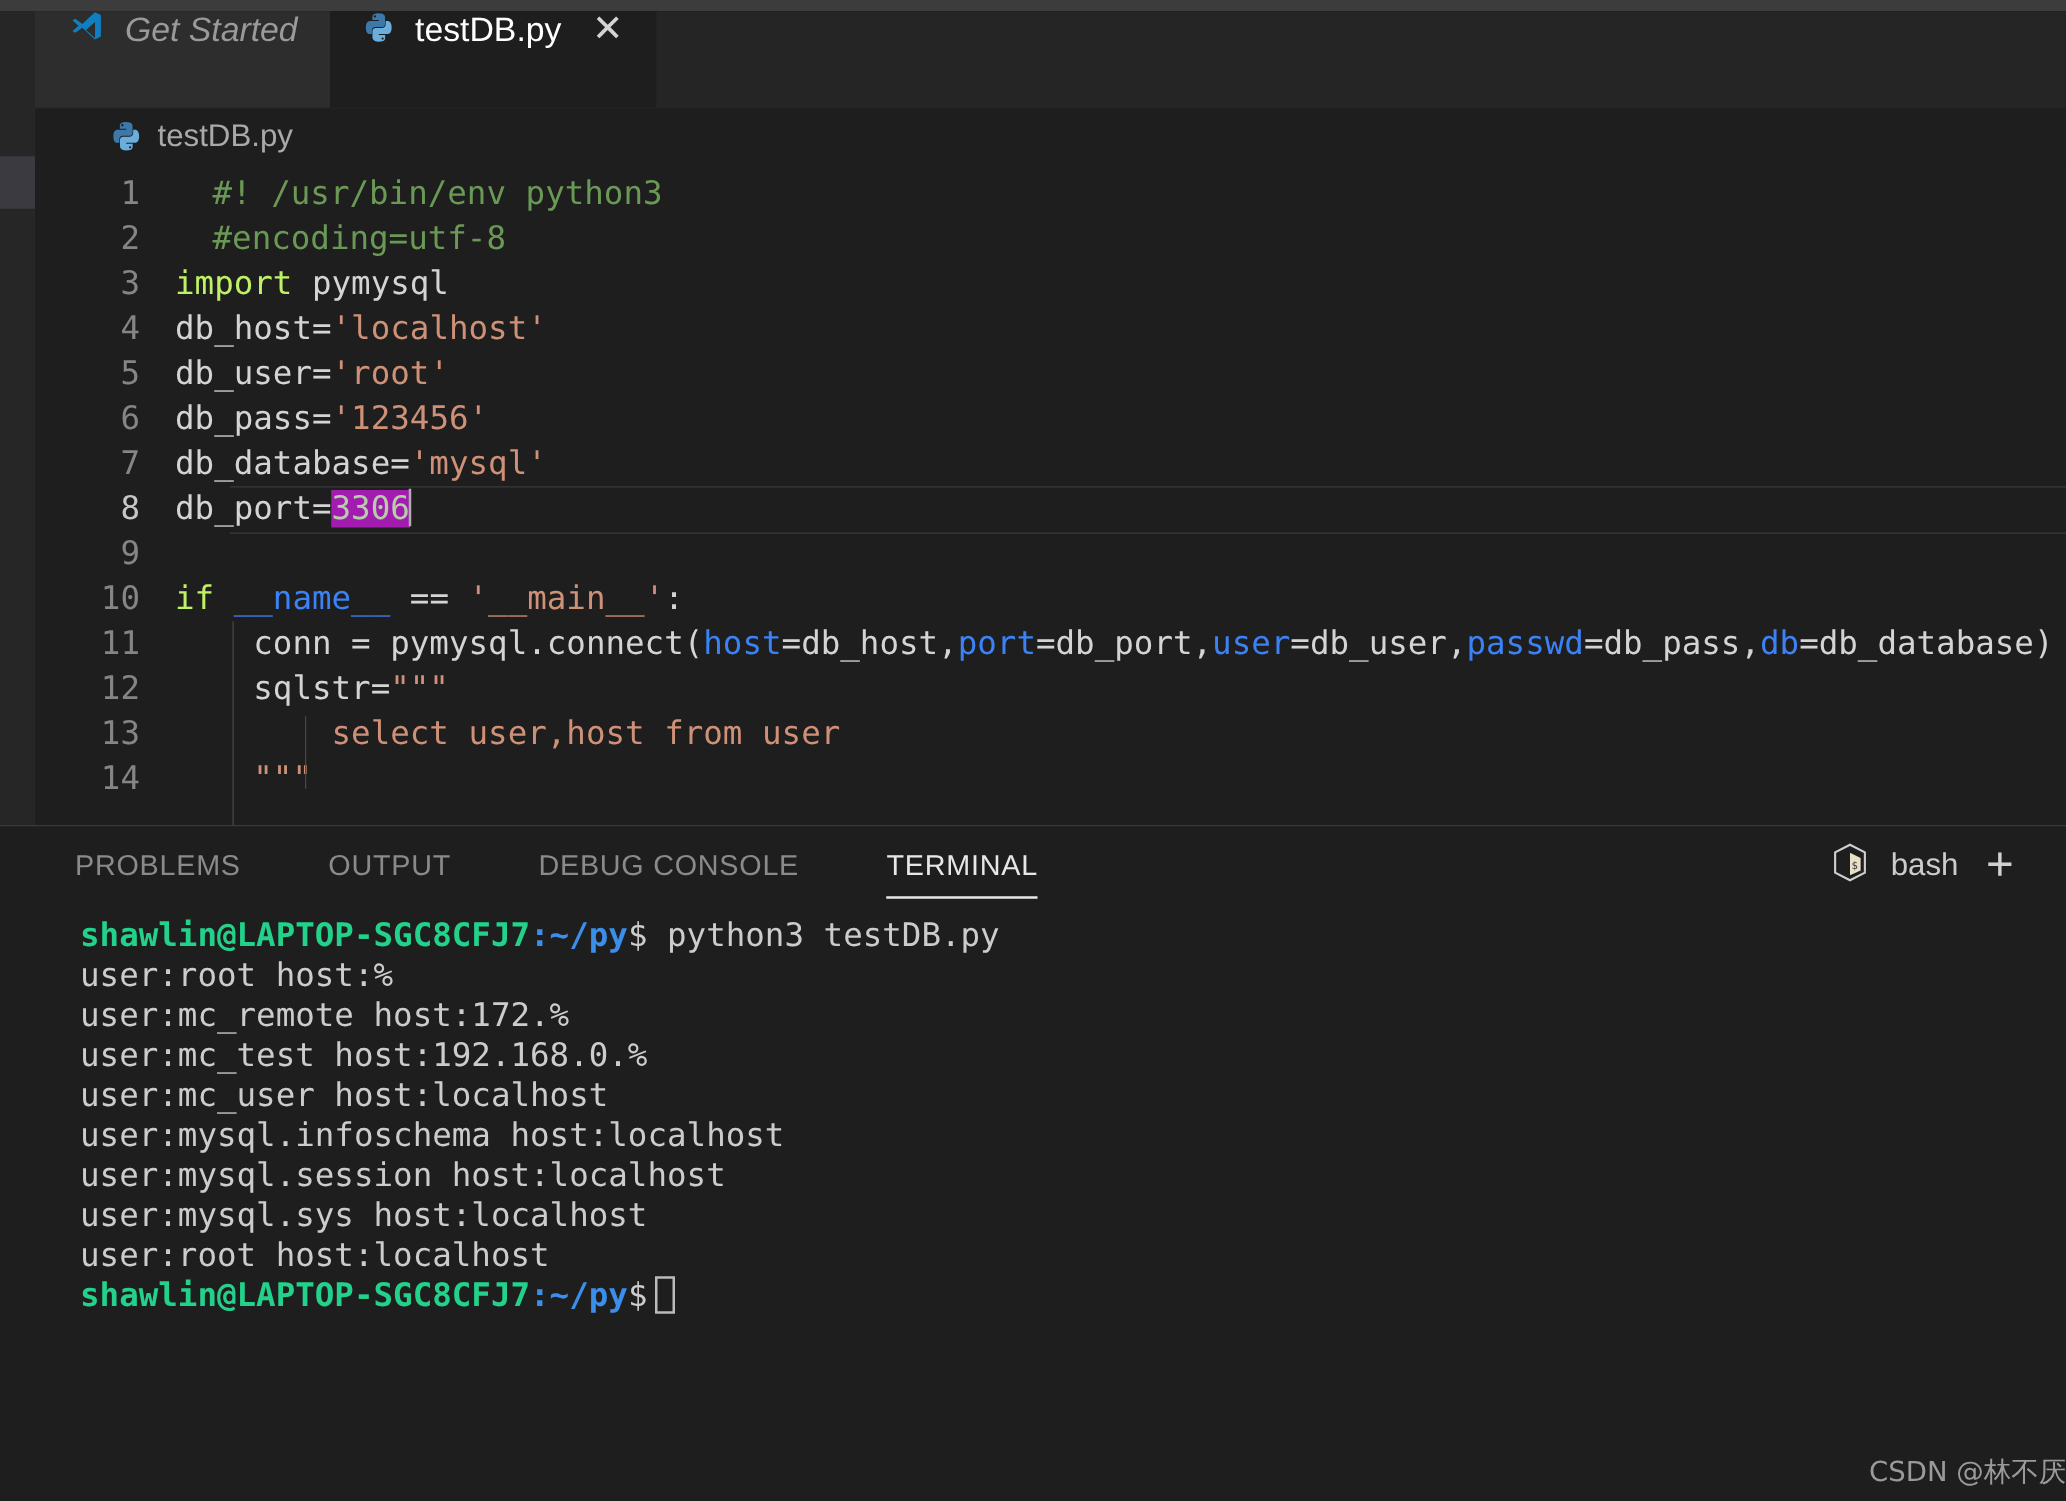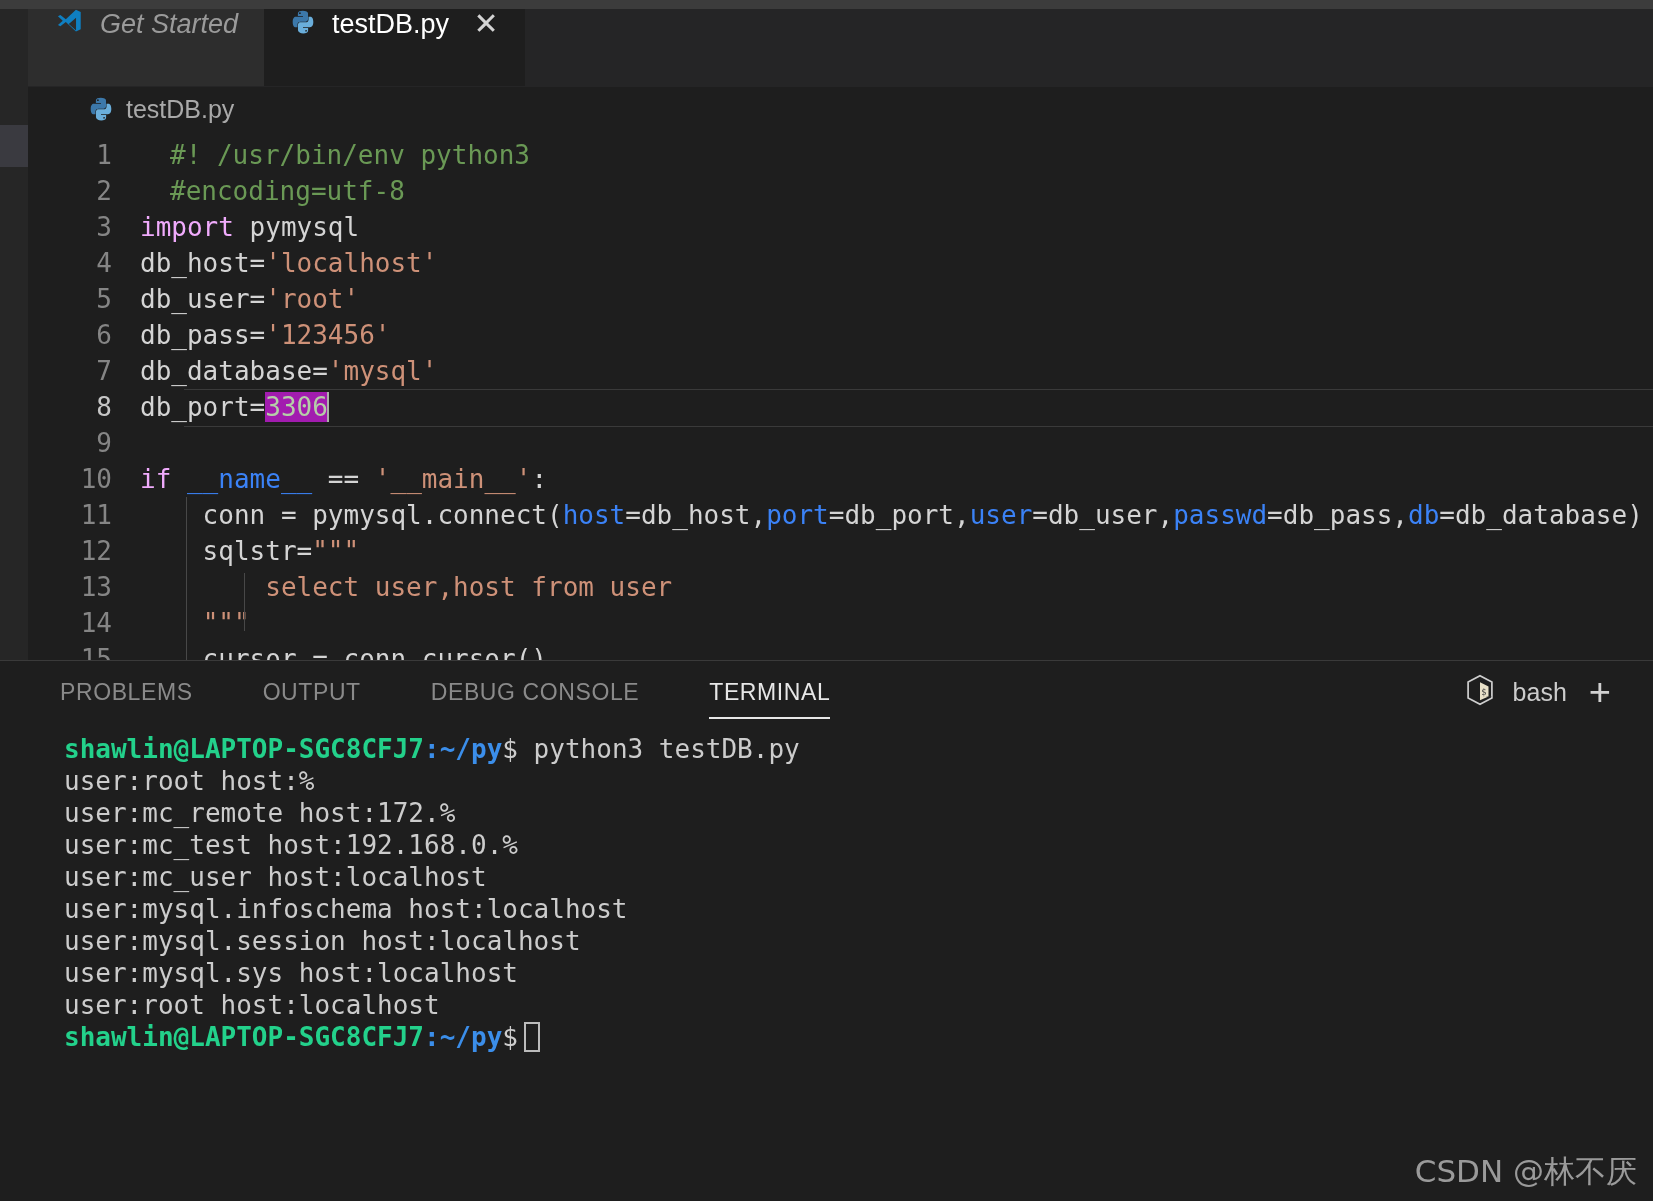--- a/index.html
+++ b/index.html
@@ -150,21 +150,21 @@
     position: absolute;
     left: 156px; right: 0;
     top: 0; height: 36px;
     border-top: 1px solid #3a3a3a;
     border-bottom: 1px solid #3a3a3a;
     pointer-events: none;
   }
 
   
   .t-comment { color: #6a9955; margin-left: 30px; }
-  .t-kw      { color: #f0abfc; }
+  .t-kw      { color: #bef264; }
   .t-str     { color: #ce9178; }
   .t-num     { color: #b5cea8; }
   .t-plain   { color: #d4d4d4; }
   .t-var     { color: #3b82f6; }
   .sel       { background: #a21caf; }
   .caret {
     display: inline-block;
     width: 2px; height: 30px;
     background: #aeafad;
     vertical-align: -6px;
@@ -252,23 +252,23 @@
     display: inline-block;
     width: 16px; height: 30px;
     border: 2px solid #bbbbbb;
     box-sizing: border-box;
     vertical-align: -6px;
     margin-left: 6px;
   }
 
   .watermark {
     position: absolute;
-    right: 16px; bottom: 8px;
+    right: 0; bottom: 8px;
     color: #9a9a9a;
-    font-size: 31px;
+    font-size: 22px;
     font-family: "DejaVu Sans", sans-serif;
     pointer-events: none;
   }
 </style>
 </head>
 <body>
 
 <div class="app">
 
   <div class="titlebar"></div>
@@ -324,21 +324,20 @@
           <div class="code-line"><div class="ln">5</div><div class="ctext"><span class="t-plain">db_user=</span><span class="t-str">'root'</span></div></div>
           <div class="code-line"><div class="ln">6</div><div class="ctext"><span class="t-plain">db_pass=</span><span class="t-str">'123456'</span></div></div>
           <div class="code-line"><div class="ln">7</div><div class="ctext"><span class="t-plain">db_database=</span><span class="t-str">'mysql'</span></div></div>
           <div class="code-line current"><div class="ln">8</div><div class="ctext"><span class="t-plain">db_port=</span><span class="t-num sel">3306</span><span class="caret"></span></div><div class="cur-box"></div></div>
           <div class="code-line"><div class="ln">9</div><div class="ctext"></div></div>
           <div class="code-line"><div class="ln">10</div><div class="ctext"><span class="t-kw">if</span><span class="t-plain"> </span><span class="t-var">__name__</span><span class="t-plain"> == </span><span class="t-str">'__main__'</span><span class="t-plain">:</span></div></div>
           <div class="code-line"><div class="ln">11</div><div class="ctext"><span class="t-plain">    conn = pymysql.connect(</span><span class="t-var">host</span><span class="t-plain">=db_host,</span><span class="t-var">port</span><span class="t-plain">=db_port,</span><span class="t-var">user</span><span class="t-plain">=db_user,</span><span class="t-var">passwd</span><span class="t-plain">=db_pass,</span><span class="t-var">db</span><span class="t-plain">=db_database)</span></div></div>
           <div class="code-line"><div class="ln">12</div><div class="ctext"><span class="t-plain">    sqlstr=</span><span class="t-str">"""</span></div></div>
           <div class="code-line"><div class="ln">13</div><div class="ctext"><span class="t-str">        select user,host from user</span></div></div>
           <div class="code-line"><div class="ln">14</div><div class="ctext"><span class="t-plain">    </span><span class="t-str">"""</span></div></div>
-          <div class="code-line"><div class="ln">15</div><div class="ctext"><span class="t-plain">    cursor = conn.cursor()</span></div></div>
           <div class="indent-guide" style="left: 158px; top: 366px; height: 188px;"></div>
           <div class="indent-guide" style="left: 216px; top: 442px; height: 57.6px;"></div>
         </div>
 
     </div>
   </div>
 
   <div class="panel">
 
     <div class="panel-header">

